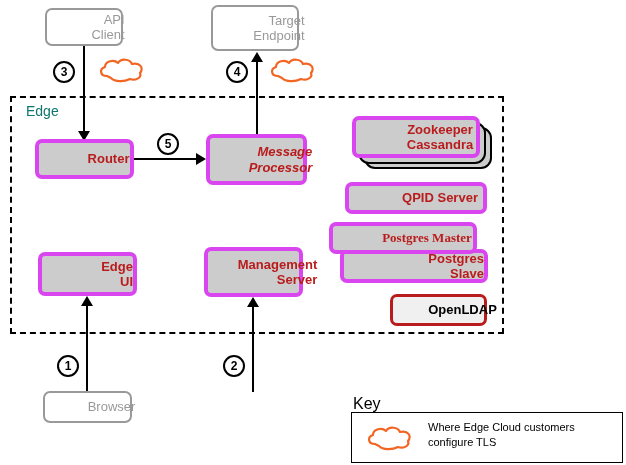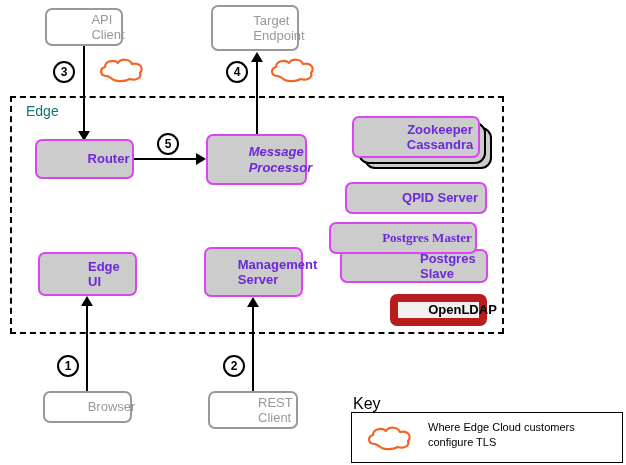--- a/index.html
+++ b/index.html
@@ -3,27 +3,27 @@
 <meta charset="utf-8">
 <style>
   html,body{margin:0;padding:0;background:#ffffff;}
   body{width:626px;height:465px;position:relative;overflow:hidden;
        font-family:"Liberation Sans","DejaVu Sans",sans-serif;}
 
   .stage{position:absolute;left:0;top:0;width:626px;height:465px;}
 
   
   .node{position:absolute;box-sizing:border-box;display:flex;
-        align-items:center;justify-content:center;text-align:left;
+        align-items:center;justify-content:center;text-align:right;
         border-radius:7px;line-height:1.18;padding-left:48px;}
 
   
-  .node.solid{background:#cccccc;border:2px solid #d946ef;
-              color:#6d28d9;font-weight:bold;font-size:13px;}
-  .node.light{background:#f0f0f0;border:8px solid #b91c1c;
+  .node.solid{background:#cccccc;border:4px solid #d946ef;
+              color:#b91c1c;font-weight:bold;font-size:13px;}
+  .node.light{background:#f0f0f0;border:3px solid #b91c1c;
               color:#000000;font-weight:bold;font-size:13px;}
 
   
   .node.external{background:#ffffff;border:2px solid #999999;
                  color:#999999;font-weight:normal;font-size:13px;}
 
   
   .stackcopy{position:absolute;box-sizing:border-box;border-radius:11px;
              background:#cccccc;border:2px solid #000000;}
 
@@ -153,23 +153,20 @@
   <div class="vline" style="left:252px;top:307px;height:85px;"></div>
   <div class="arrow-up" style="left:247px;top:297px;"></div>
   <div class="badge" style="left:223px;top:355px;">
     <span>2</span>
   </div>
 
   <div class="node external" style="left:43px;top:391px;width:89px;height:32px;">
     <span>Browser</span>
   </div>
 
-  <div class="node external" style="left:208px;top:391px;width:90px;height:38px;">
-    <span>REST Client</span>
-  </div>
 
   <div class="key-label" style="left:353px;top:395px;">Key</div>
   <div class="key-box" style="left:351px;top:412px;width:272px;height:51px;"></div>
   <svg class="cloud" style="left:365px;top:425px;" width="50" height="26" viewBox="0 0 50 26">
     <path d="M10 19 C3 19 2 12 8 10 C8 4 17 2 21 6 C24 1 33 2 35 7
              C43 5 47 11 43 16 C45 21 38 24 33 22 C27 25 18 25 14 21 Z" fill="none" stroke="#f26522" stroke-width="2.2" stroke-linejoin="round"></path>
   </svg>
   <div class="key-text" style="left:428px;top:420px;width:186px;">Where Edge Cloud customers configure TLS</div>
 
 </div>

